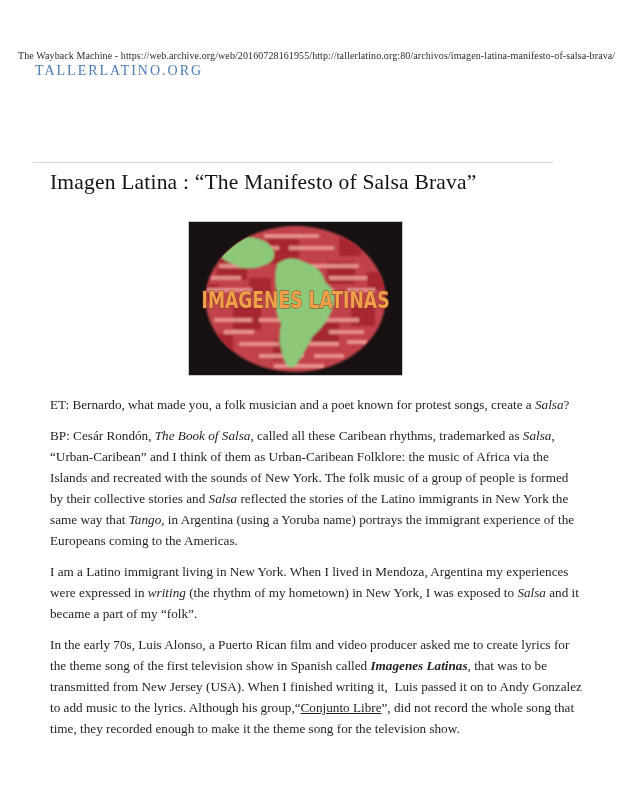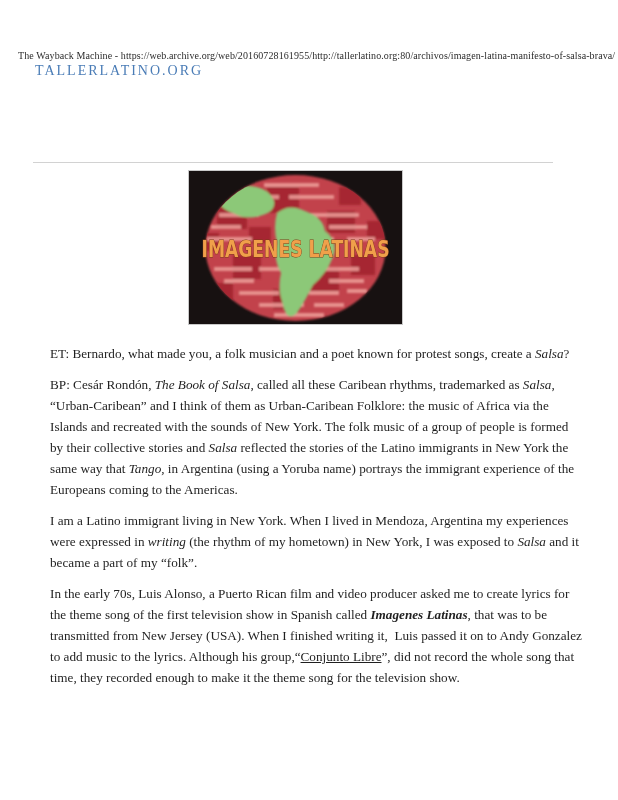--- a/index.html
+++ b/index.html
@@ -78,20 +78,21 @@
 
 <div class="wayback-bar">The Wayback Machine - https://web.archive.org/web/20160728161955/http://tallerlatino.org:80/archivos/imagen-latina-manifesto-of-salsa-brava/</div>
 
 <header class="site-header">
   <div class="site-subtitle">TALLERLATINO.ORG</div>
 </header>
 
 <hr class="header-rule">
 
 <article class="article">
+  <h2 class="article-title">Imagen Latina : “The Manifesto of Salsa Brava”</h2>
 
   <figure class="article-figure">
     <svg width="213" height="153" viewBox="0 0 213 153">
       <defs>
         <clipPath id="globeClip">
             <ellipse cx="106.5" cy="77" rx="90" ry="73"></ellipse>
           </clipPath>
         <filter id="soft">
             <feGaussianBlur stdDeviation="0.8"></feGaussianBlur>
           </filter>

